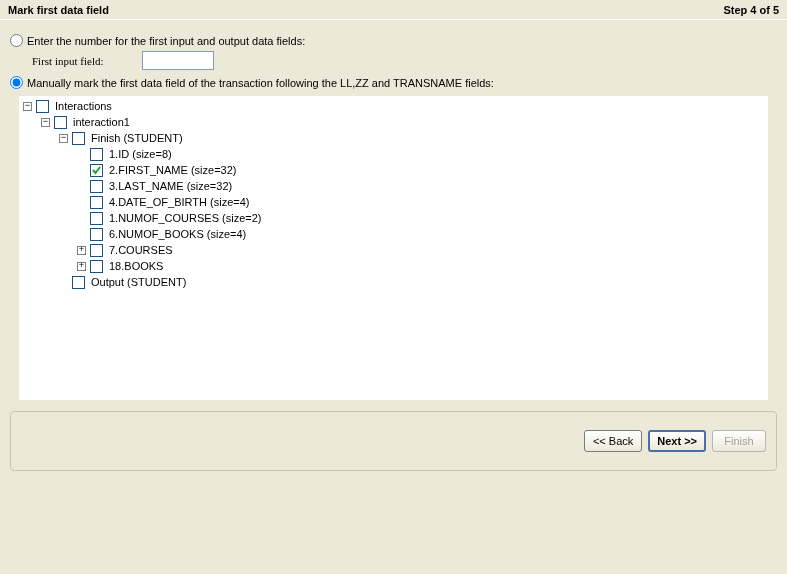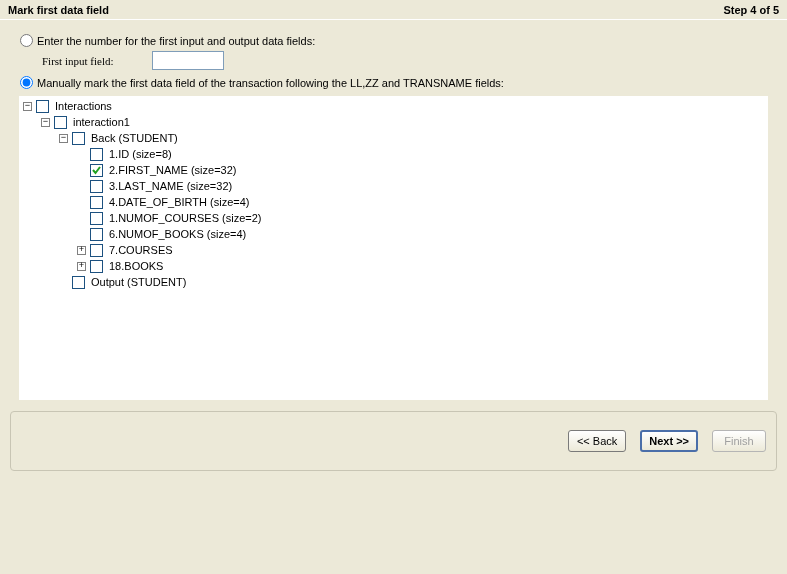--- a/index.html
+++ b/index.html
@@ -22,21 +22,21 @@
     background: #ece9d8;
     border-bottom: 1px solid #fff;
     padding: 4px 8px 3px 8px;
     display: flex;
     justify-content: space-between;
     align-items: center;
     font-weight: bold;
     font-size: 11px;
   }
   .content {
-    padding: 10px 10px 0 20px;
+    padding: 10px 10px 0 10px;
     flex: 0 0 auto;
   }
   .radio-row {
     display: flex;
     align-items: center;
     margin: 4px 0 2px 0;
   }
   .radio-row input[type=radio] {
     margin: 0 4px 0 0;
     width: 13px; height: 13px;
@@ -120,21 +120,21 @@
     padding: 0 2px;
   }
   .button-area {
     border-top: 1px solid #c0c0c0;
     margin: 0 10px 10px 10px;
     border: 1px solid #c8c5b4;
     border-radius: 4px;
     padding: 18px 10px;
     display: flex;
     justify-content: flex-end;
-    gap: 14px;
+    gap: 6px;
     background: #ece9d8;
   }
   .btn {
     height: 22px;
     min-width: 54px;
     padding: 0 8px;
     border: 1px solid #7a7a7a;
     border-radius: 3px;
     background: linear-gradient(#fff, #ece9d8);
     font-family: inherit;
@@ -198,21 +198,21 @@
                 <div class="node">
                   <span class="expander">−</span>
                   <span class="chk"></span>
                   <span class="node-label">interaction1</span>
                 </div>
                 <ul>
                   <li>
                     <div class="node">
                       <span class="expander">−</span>
                       <span class="chk"></span>
-                      <span class="node-label">Back (STUDENT)</span>
+                      <span class="node-label">Finish (STUDENT)</span>
                     </div>
                     <ul>
                       <li>
                         <div class="node">
                           <span class="expander-spacer"></span>
                           <span class="chk"></span>
                           <span class="node-label">1.ID (size=8)</span>
                         </div>
                       </li>
                       <li>

